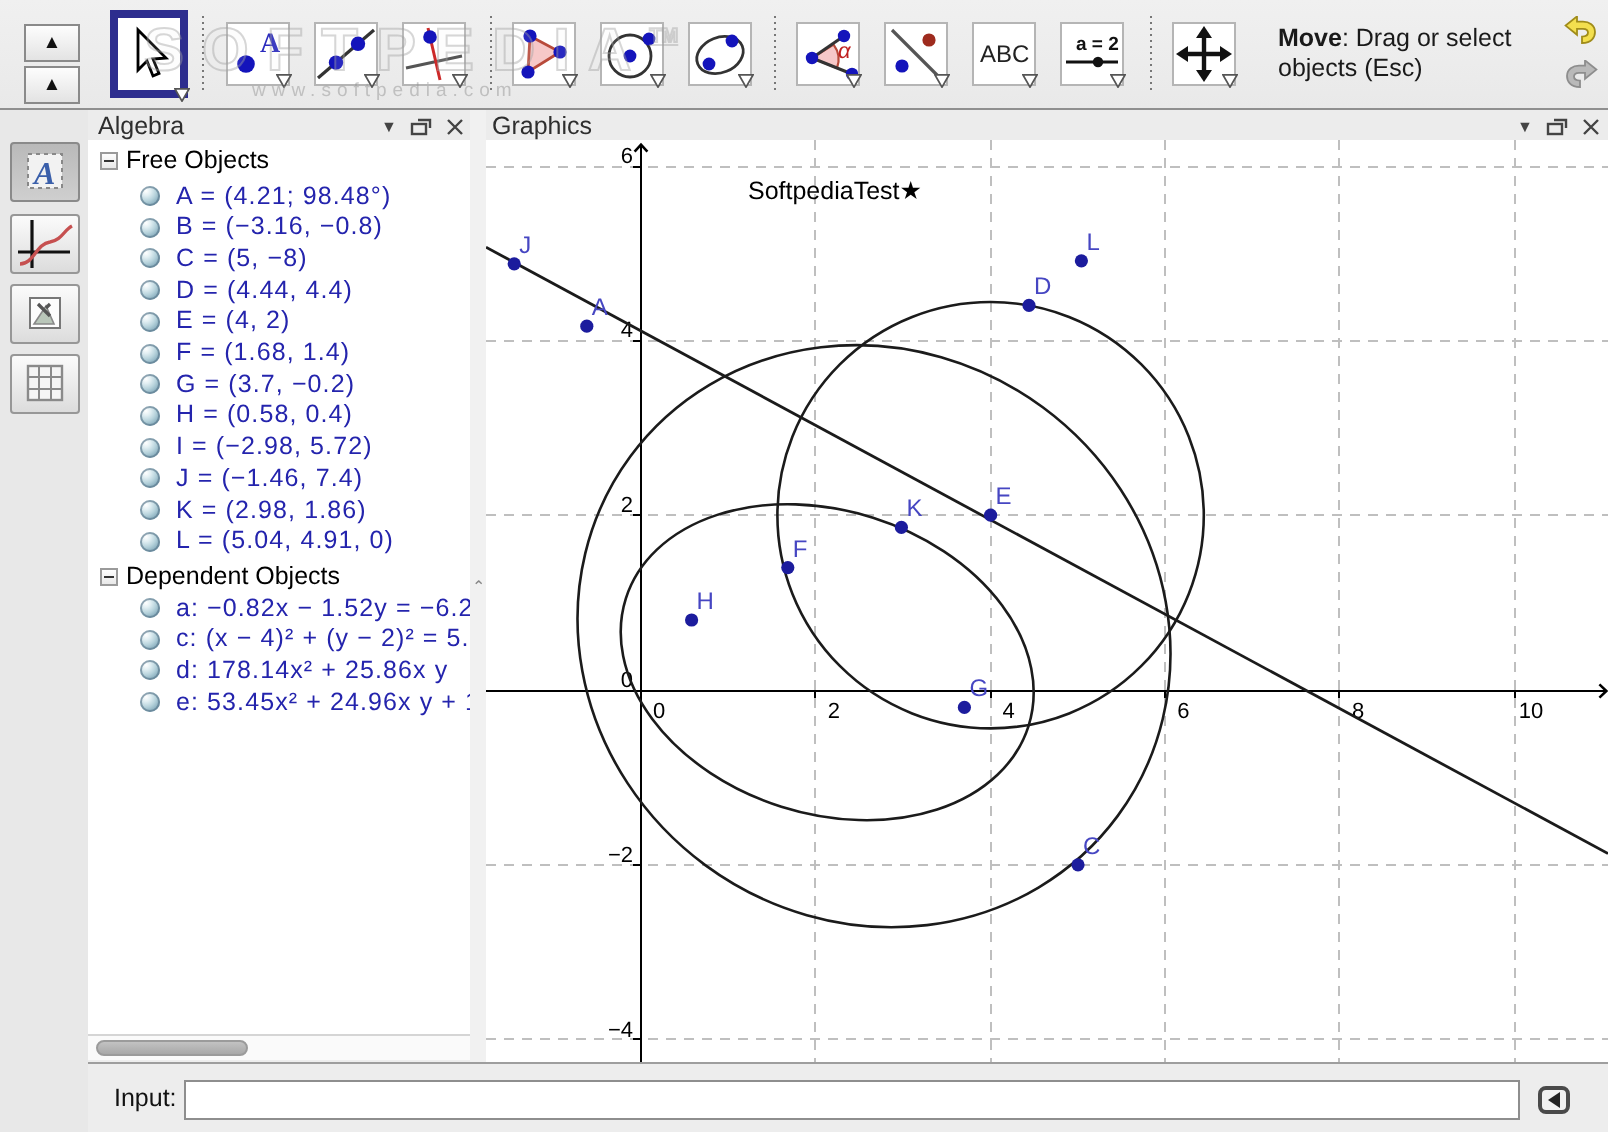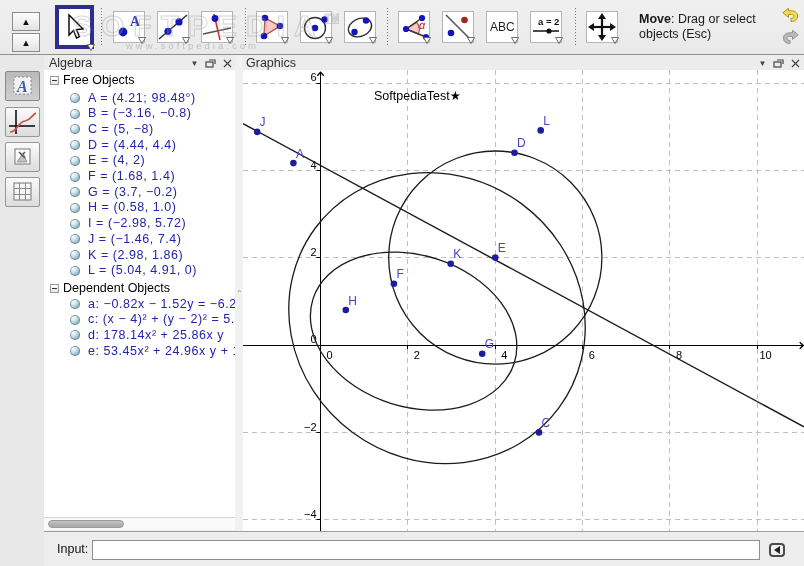--- a/index.html
+++ b/index.html
@@ -300,21 +300,21 @@
 <div id="algebra">
   <div class="minus" style="left:6px; top:6px;"></div>
   <div class="trow" style="left:19px; top:3px;">Free Objects</div>
   <div class="obj" style="left:44px; top:20.5px;">A = (4.21; 98.48°)</div>
   <div class="obj" style="left:44px; top:36.2px;">B = (−3.16, −0.8)</div>
   <div class="obj" style="left:44px; top:51.9px;">C = (5, −8)</div>
   <div class="obj" style="left:44px; top:67.6px;">D = (4.44, 4.4)</div>
   <div class="obj" style="left:44px; top:83.3px;text-align:center;">E = (4, 2)</div>
   <div class="obj" style="left:44px; top:99px;">F = (1.68, 1.4)</div>
   <div class="obj" style="left:44px; top:114.7px;">G = (3.7, −0.2)</div>
-  <div class="obj" style="left:44px; top:130.4px;">H = (0.58, 1.0)</div>
+  <div class="obj" style="left:44px; top:130.4px;">H = (0.58, 0.4)</div>
   <div class="obj" style="left:44px; top:146.1px;">I = (−2.98, 5.72)</div>
   <div class="obj" style="left:44px; top:161.8px;">J = (−1.46, 7.4)</div>
   <div class="obj" style="left:44px; top:177.5px;">K = (2.98, 1.86)</div>
   <div class="obj" style="left:44px; top:193.2px;">L = (5.04, 4.91, 0)</div>
   <div class="minus" style="left:6px; top:213.5px;"></div>
   <div class="trow" style="left:19px; top:210.5px;">Dependent Objects</div>
   <div class="obj" style="left:44px; top:226.5px;">a: −0.82x − 1.52y = −6.22</div>
   <div class="obj" style="left:44px; top:242.2px;">c: (x − 4)² + (y − 2)² = 5.95</div>
   <div class="obj" style="left:44px; top:257.9px;">d: 178.14x² + 25.86x y</div>
   <div class="obj" style="left:44px; top:273.6px;">e: 53.45x² + 24.96x y + 16</div>

